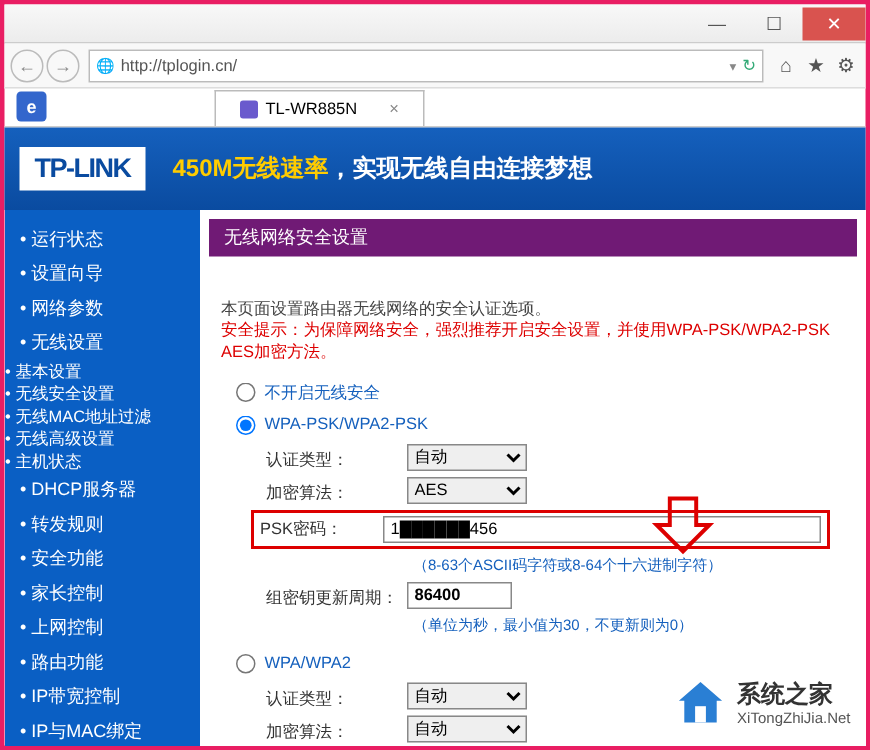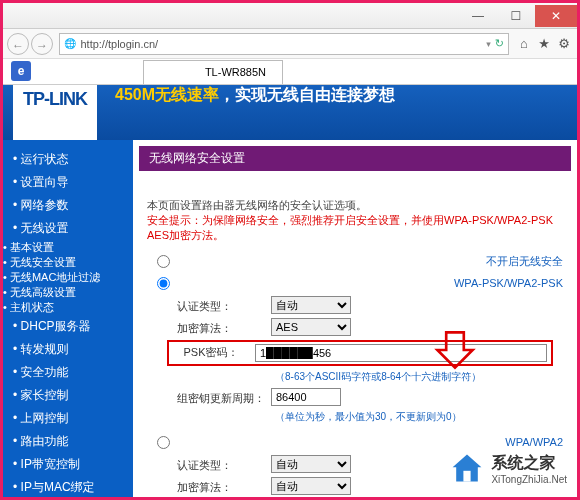--- a/index.html
+++ b/index.html
@@ -15,55 +15,55 @@
 .navbar { height: 30px; background: #f8f8f8; display: flex; align-items: center; padding: 0 4px; border-bottom: 1px solid #ddd; gap: 2px; }
 .nav-arrow { width: 22px; height: 22px; border-radius: 50%; border: 1px solid #bbb; display: flex; align-items: center; justify-content: center; font-size: 12px; color: #888; cursor: pointer; }
 .url-bar { flex: 1; display: flex; align-items: center; background: #fff; border: 1px solid #bbb; height: 22px; padding: 0 4px; gap: 4px; font-size: 11px; color: #555; margin: 0 4px; }
 .url-bar .lock { color: #888; font-size: 10px; }
 .url-bar .text { flex: 1; }
 .url-bar .drop { color: #888; font-size: 9px; }
 .nav-icon { width: 18px; height: 18px; display: flex; align-items: center; justify-content: center; font-size: 13px; color: #555; cursor: pointer; }
 
 .tabbar { height: 26px; display: flex; align-items: flex-end; padding-left: 140px; border-bottom: 1px solid #ccc; position: relative; }
 .e-icon { position: absolute; left: 8px; top: 2px; width: 20px; height: 20px; background: #36c; border-radius: 3px; color: #fff; font-weight: bold; font-size: 12px; display: flex; align-items: center; justify-content: center; }
-.tab { height: 24px; border: 1px solid #bbb; border-bottom: none; background: #fff; display: flex; align-items: flex-end; padding: 0 16px; font-size: 11px; gap: 5px; min-width: 140px; flex-direction: column; }
+.tab { height: 24px; border: 1px solid #bbb; border-bottom: none; background: #fff; display: flex; align-items: center; padding: 0 16px; font-size: 11px; gap: 5px; min-width: 140px; }
 .tab-icon { width: 12px; height: 12px; background: #6a5acd; border-radius: 2px; }
 .tab-close { color: #888; font-size: 11px; }
 
-.banner { height: 55px; background: linear-gradient(#1560bd, #0a4ba0); display: flex; padding: 0 10px; color: #fff; position: relative; overflow: hidden; }
+.banner { height: 55px; background: linear-gradient(#1560bd, #0a4ba0); display: flex; align-items: center; padding: 0 10px; color: #fff; position: relative; overflow: hidden; }
 .logo { background: #fff; color: #0a4ba0; font-weight: bold; font-size: 18px; padding: 4px 10px; letter-spacing: -1px; font-family: Arial Black, Arial; }
 .slogan { margin-left: 18px; font-size: 16px; font-weight: bold; }
 .slogan .y { color: #ffcc00; }
 .slogan .w { color: #fff; }
 
 .content { display: flex; height: calc(100% - 26px - 30px - 26px - 55px); }
 .sidebar { width: 130px; background: #0a5fc4; color: #fff; padding: 8px 0; overflow-y: auto; font-size: 12px; }
 .sidebar .item { padding: 3px 10px; cursor: pointer; white-space: nowrap; }
 .sidebar .item:before { content: "• "; }
 .sidebar .sub { font-size: 11px; }
 .sidebar .sub:before { content: "• "; }
 
 .main { flex: 1; background: #fff; padding: 0; overflow-y: auto; font-size: 11px; color: #333; position: relative; }
 .panel-title { background: #701a75; color: #fff; padding: 4px 10px; font-size: 12px; margin: 6px 6px 23px 6px; }
 .panel-body { padding: 4px 14px; }
 .desc { color: #444; font-size: 11px; margin-bottom: 0; }
 .warn { color: #d00; font-size: 11px; margin-bottom: 6px; line-height: 1.4; }
 
-.opt-row { display: flex; align-items: center; gap: 6px; padding: 4px 0 4px 10px; justify-content: space-between; }
+.opt-row { display: flex; align-items: center; gap: 6px; padding: 4px 0 4px 10px; }
 .opt-row input[type=radio] { margin: 0; }
 .opt-row .lbl { color: #1560bd; font-size: 11px; }
 
 .field-row { display: flex; align-items: flex-end; padding: 2px 0 2px 30px; gap: 4px; }
 .field-row .flabel { width: 90px; text-align: left; font-size: 11px; }
 .field-row select { font-size: 11px; width: 80px; height: 18px; border: 1px solid #888; }
-.field-row input[type=text] { font-size: 11px; height: 18px; border: 1px solid #888; padding: 0 4px; }
+.field-row input[type=text] { font-size: 11px; height: 18px; border: 1px solid #888; padding: 0 4px; font-weight: bold; }
 .field-row .hint { color: #1560bd; font-size: 10px; margin-left: 4px; }
 
 .psk-box { border: 2px solid #d00; padding: 2px 4px; margin: 2px 10px 2px 20px; display: flex; align-items: center; gap: 6px; }
-.psk-box .flabel { width: 76px; font-size: 11px; text-align: center; }
+.psk-box .flabel { width: 76px; font-size: 11px; }
 .psk-box input { flex: 1; font-size: 11px; height: 18px; border: 1px solid #888; padding: 0 4px; }
 
 .arrow-down { position: absolute; top: 188px; left: 300px; }
 .arrow-down svg { width: 44px; height: 44px; }
 
 .watermark { position: absolute; bottom: 10px; right: 10px; display: flex; align-items: center; gap: 6px; font-size: 16px; font-weight: bold; color: #333; pointer-events: none; }
 .watermark .house { width: 36px; height: 36px; }
 .watermark .sub { font-size: 10px; font-weight: normal; color: #555; display: block; }
 </style>
 </head>

